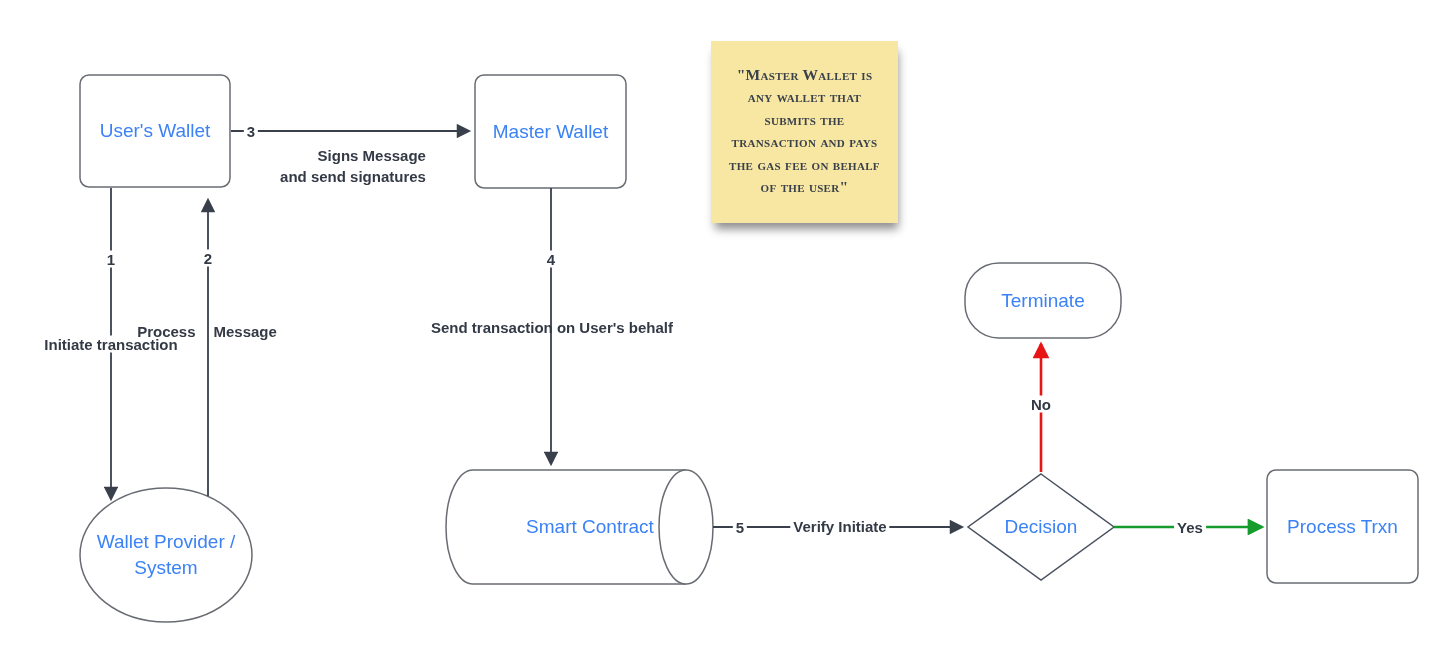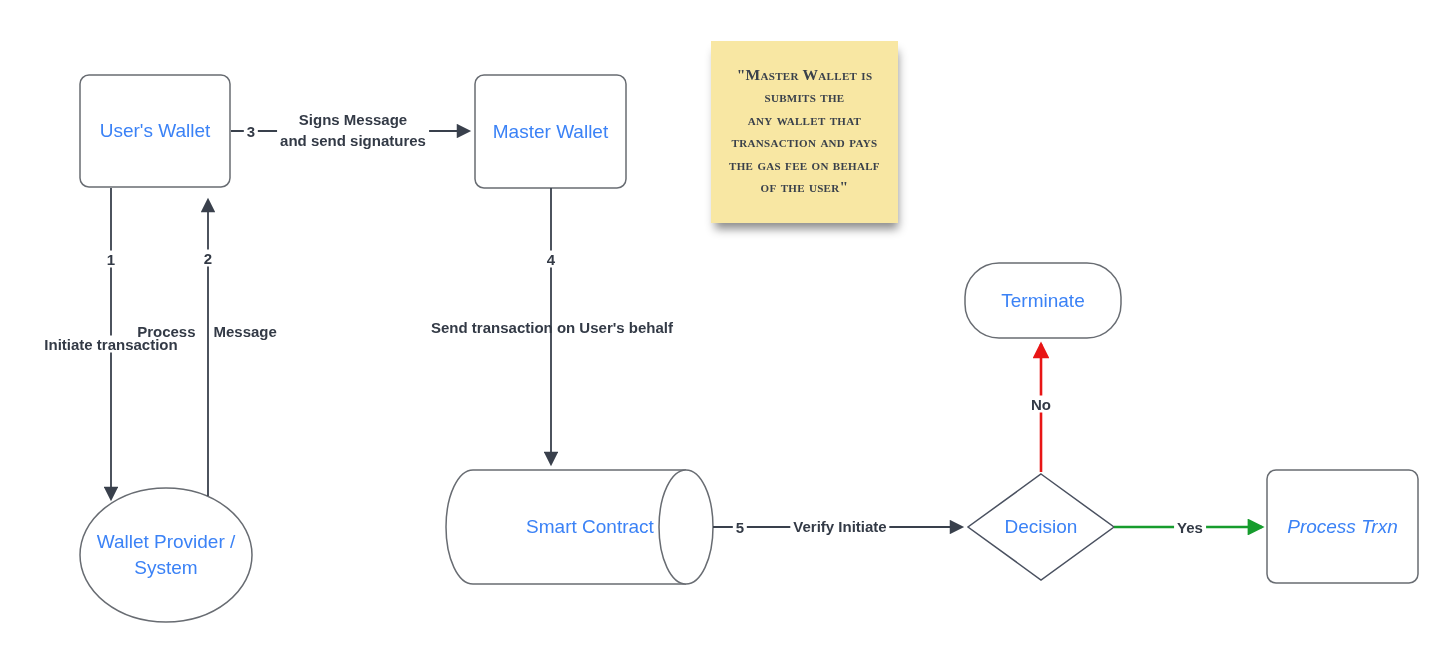--- a/index.html
+++ b/index.html
@@ -7,21 +7,21 @@
           font-family:"Liberation Sans",sans-serif;}
   .layer{position:absolute;left:0;top:0;}
   
   .node-label{position:absolute;display:flex;align-items:center;justify-content:center;
               text-align:center;font:400 19px "Liberation Sans",sans-serif;color:#3b82f6;
               line-height:1.35;pointer-events:none;}
   
   .el{position:absolute;transform:translate(-50%,-50%);white-space:nowrap;
       font:700 15px "Liberation Sans",sans-serif;color:#333a46;}
   .elbg{background:#ffffff;padding:0 3px;}
-  .el-twolines{line-height:21px;text-align:center;}
+  .el-twolines{line-height:21px;text-align:right;margin-top:36px;}
   .pm-gap{display:inline-flex;gap:18px;}
   
   .note{position:absolute;left:711px;top:41px;width:187px;height:182px;background:#f8e7a3;
         box-shadow:2px 8px 9px -2px rgba(0,0,0,0.45);box-sizing:border-box;padding-top:23px;}
   .note-line{font-family:"Liberation Serif",serif;font-weight:700;font-variant:small-caps;
              font-size:15.5px;line-height:22.4px;color:#3a414b;text-align:center;
              letter-spacing:0.3px;white-space:nowrap;}
 </style>
 </head>
 <body>
@@ -60,21 +60,21 @@
     <line x1="1041" y1="472" x2="1041" y2="344" stroke="#e81515" stroke-width="2.6" marker-end="url(#ahr)"></line>
     <line x1="1114" y1="527" x2="1262" y2="527" stroke="#169c2d" stroke-width="2.6" marker-end="url(#ahg)"></line>
   </svg>
 
   <div class="node-label" style="left:80px;top:75px;width:150px;height:112px;">User's Wallet</div>
   <div class="node-label" style="left:475px;top:75px;width:151px;height:113px;">Master Wallet</div>
   <div class="node-label" style="left:86px;top:488px;width:160px;height:134px;">Wallet Provider / System</div>
   <div class="node-label" style="left:447px;top:470px;width:212px;height:114px;margin-left:37px;">Smart Contract</div>
   <div class="node-label" style="left:968px;top:474px;width:146px;height:106px;">Decision</div>
   <div class="node-label" style="left:965px;top:263px;width:156px;height:75px;text-align:center;">Terminate</div>
-  <div class="node-label" style="left:1267px;top:470px;width:151px;height:113px;font-style:italic;">Process Trxn</div>
+  <div class="node-label" style="left:1267px;top:470px;width:151px;height:113px;">Process Trxn</div>
 
   <div class="el elbg" style="left:111px;top:259px;">1</div>
   <div class="el elbg" style="left:208px;top:258px;">2</div>
   <div class="el elbg" style="left:251px;top:131px;">3</div>
   <div class="el elbg" style="left:551px;top:259px;">4</div>
   <div class="el elbg" style="left:740px;top:527px;">5</div>
 
   <div class="el elbg" style="left:111px;top:344px;">Initiate transaction</div>
   <div class="el pm-gap" style="left:207px;top:303px;margin-top:28px;">
     <span>Process</span>
@@ -84,20 +84,20 @@
     <div>Signs Message</div>
     <div>and send signatures</div>
   </div>
   <div class="el" style="left:552px;top:327px;">Send transaction on User's behalf</div>
   <div class="el elbg" style="left:840px;top:526px;">Verify Initiate</div>
   <div class="el elbg" style="left:1041px;top:404px;">No</div>
   <div class="el elbg" style="left:1190px;top:527px;">Yes</div>
 
   <div class="note">
     <div class="note-line">"Master Wallet is</div>
+    <div class="note-line">any wallet that</div>
     <div class="note-line">submits the</div>
-    <div class="note-line">any wallet that</div>
     <div class="note-line">transaction and pays</div>
     <div class="note-line">the gas fee on behalf</div>
     <div class="note-line">of the user"</div>
   </div>
 
 </div>
 
 </body></html>

